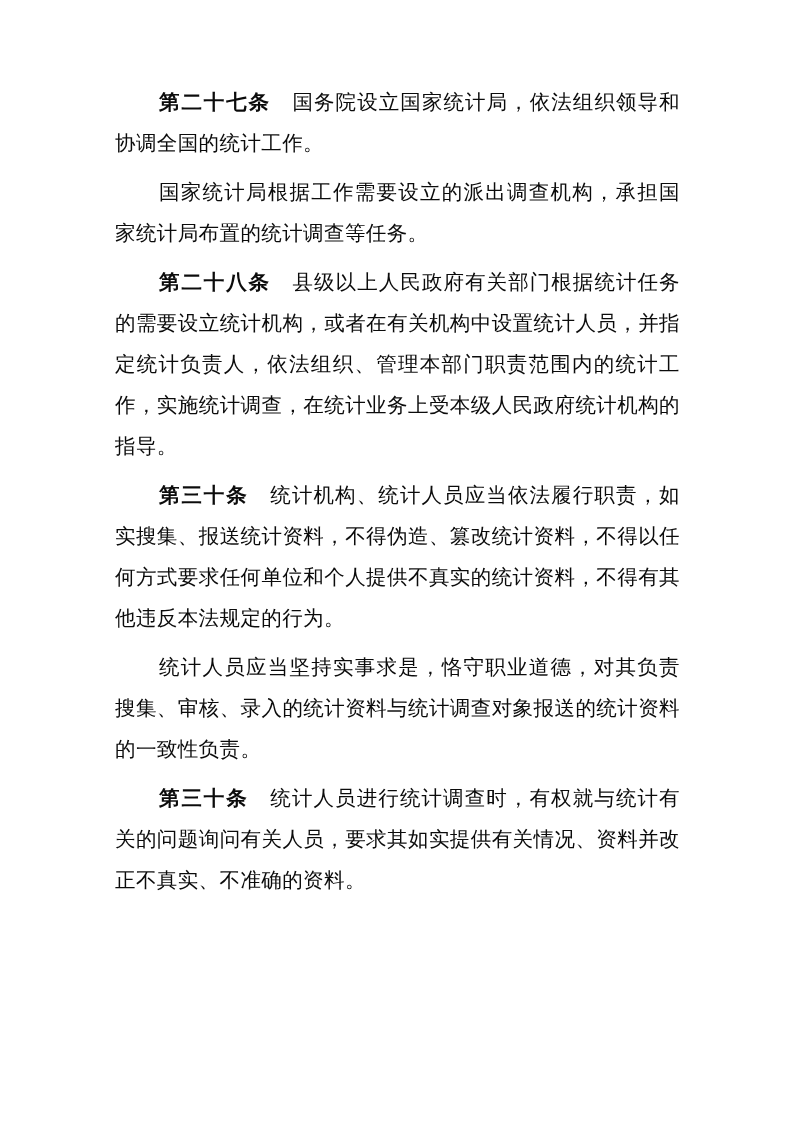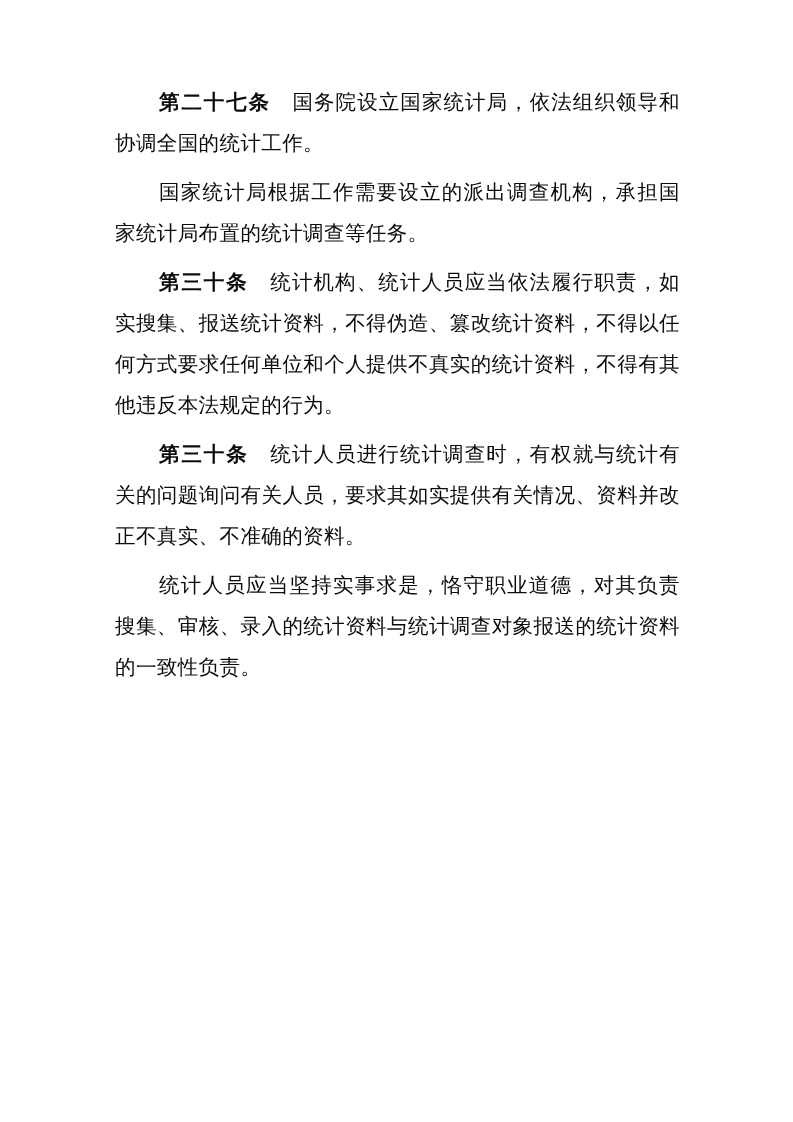--- a/index.html
+++ b/index.html
@@ -62,29 +62,32 @@
 
     <p class="para indent">
       <span class="heading-run">第二十七条</span><span>　</span><span>国务院设立国家统计局，依法组织领导和协调全国的统计工作。</span>
     </p>
 
     <p class="para indent">
       <span>国家统计局根据工作需要设立的派出调查机构，承担国家统计局布置的统计调查等任务。</span>
     </p>
 
 
+    <p class="para indent">
+      <span class="heading-run">第二十八条</span><span>　</span><span>县级以上人民政府有关部门根据统计任务的需要设立统计机构，或者在有关机构中设置统计人员，并指定统计负责人，依法组织、管理本部门职责范围内的统计工作，实施统计调查，在统计业务上受本级人民政府统计机构的指导。</span>
+    </p>
 
     <p class="para indent">
       <span class="heading-run">第三十条</span><span>　</span><span>统计机构、统计人员应当依法履行职责，如实搜集、报送统计资料，不得伪造、篡改统计资料，不得以任何方式要求任何单位和个人提供不真实的统计资料，不得有其他违反本法规定的行为。</span>
     </p>
 
     <p class="para indent">
-      <span class="heading-run">第三十条</span><span>　</span><span>统计人员进行统计调查时，有权就与统计有关的问题询问有关人员，要求其如实提供有关情况、资料并改正不真实、不准确的资料。</span>
+      <span>统计人员应当坚持实事求是，恪守职业道德，对其负责搜集、审核、录入的统计资料与统计调查对象报送的统计资料的一致性负责。</span>
     </p>
 
     <p class="para indent">
-      <span>统计人员应当坚持实事求是，恪守职业道德，对其负责搜集、审核、录入的统计资料与统计调查对象报送的统计资料的一致性负责。</span>
+      <span class="heading-run">第三十条</span><span>　</span><span>统计人员进行统计调查时，有权就与统计有关的问题询问有关人员，要求其如实提供有关情况、资料并改正不真实、不准确的资料。</span>
     </p>
 
   </div>
 
   <div class="footer">— 7 —</div>
 </div>
 
 </body></html>

